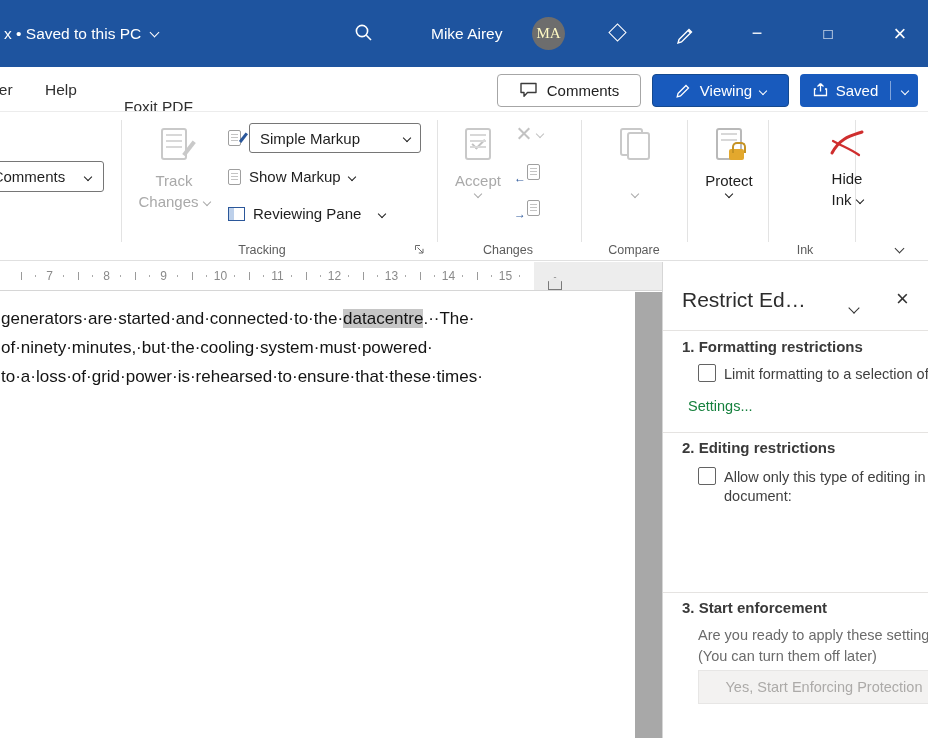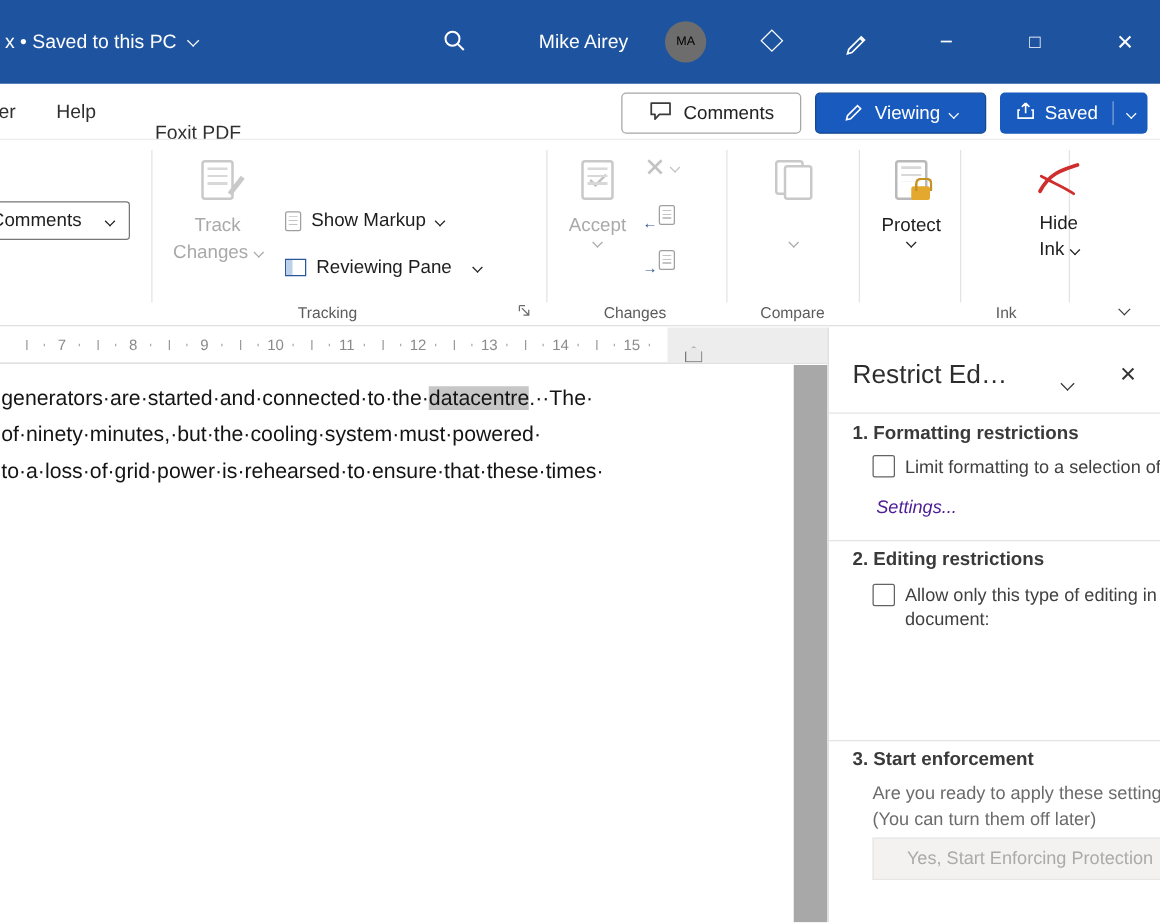--- a/index.html
+++ b/index.html
@@ -12,21 +12,21 @@
         border-bottom: 1.4px solid currentColor; transform: rotate(45deg); flex: 0 0 auto; }
   .cv.sm { width: 6px; height: 6px; }
 
   
   .titlebar { position: absolute; left: 0; top: 0; width: 100%; height: 71px; background: #1e549f; color: #fff; overflow: hidden; }
   .saved { position: absolute; left: 4px; top: 0; height: 67px; display: flex; align-items: center; gap: 10px; font-size: 15.5px; }
   .saved .cv { margin-top: -3px; }
   .tb-search { position: absolute; left: 353px; top: 22px; }
   .uname { position: absolute; left: 431px; top: 0; line-height: 67px; font-size: 15.5px; }
   .avatar { position: absolute; left: 532px; top: 17px; width: 33px; height: 33px; border-radius: 50%;
-            background: #6d6d6d; color: #000000; font-size: 10px; display: flex; align-items: center; justify-content: center; }
+            background: #6d6d6d; color: #fef9c3; font-size: 15px; display: flex; align-items: center; justify-content: center; font-family: Liberation Serif, serif; }
   .gem { position: absolute; left: 611px; top: 26px; width: 13px; height: 13px; border: 1.6px solid #fff; transform: rotate(45deg); }
   .tb-pen { position: absolute; left: 675px; top: 22px; }
   .wbtn { position: absolute; top: 0; width: 36px; height: 67px; display: flex; align-items: center; justify-content: center; color: #fff; }
   .wmin { left: 739px; font-size: 18px; }
   .wmax { left: 810px; font-size: 15px; }
   .wclose { left: 882px; font-size: 22px; }
 
   
   .menubar { position: absolute; left: 0; top: 67px; width: 100%; height: 45px; background: #fff;
              border-bottom: 1px solid #ececec; overflow: hidden; }
@@ -133,21 +133,21 @@
   .pane-chev .cv { width: 8px; height: 8px; }
   .pane-close { position: absolute; left: 233px; top: 26px; font-size: 22px; color: #333; line-height: 1; }
   .psep { position: absolute; left: 0; width: 300px; height: 1px; background: #e5e3e1; }
   .s1 { top: 68px; } .s2 { top: 170px; } .s3 { top: 330px; }
   .phead { position: absolute; left: 19px; font-size: 15px; font-weight: bold; color: #3a3a3a; white-space: nowrap; }
   .h1 { top: 76px; } .h2 { top: 177px; } .h3 { top: 337px; }
   .pcheck { position: absolute; left: 35px; width: 18px; height: 18px; border: 1.5px solid #636363; border-radius: 2px; background: #fff; }
   .c1 { top: 102px; } .c2 { top: 205px; }
   .plabel { position: absolute; left: 61px; font-size: 14.5px; color: #404040; white-space: nowrap; }
   .l1 { top: 104px; } .l2a { top: 207px; } .l2b { top: 226px; }
-  .settings { position: absolute; left: 38px; top: 136px; font-size: 14.5px; color: #4c1d95; font-style: italic; }
+  .settings { position: absolute; left: 25px; top: 136px; font-size: 14.5px; color: #15803d; }
   .pdrop { position: absolute; left: 35px; top: 253px; width: 218px; height: 30px; border: 1px solid #c9c9c9; display: flex; background: #fff; }
   .pdrop-text { flex: 1; padding: 7px 0 0 10px; font-size: 14px; color: #9b9b9b; white-space: nowrap; overflow: hidden; }
   .pdrop-arrow { width: 26px; border-left: 1px solid #c9c9c9; background: #f3f3f3; display: flex; align-items: center; justify-content: center; }
   .tri-down { width: 0; height: 0; border-left: 4.5px solid transparent; border-right: 4.5px solid transparent; border-top: 5.5px solid #8a8a8a; }
   .pdesc { position: absolute; left: 35px; font-size: 14.5px; color: #6b6b6b; white-space: nowrap; }
   .d1 { top: 365px; } .d2 { top: 386px; }
   .enforce { position: absolute; left: 35px; top: 408px; width: 252px; height: 34px; background: #f3f2f1;
              border: 1px solid #e7e6e5; color: #acaaa8; font-size: 14.5px; display: flex; align-items: center;
              justify-content: center; white-space: nowrap; }
 </style>
@@ -239,20 +239,29 @@
             <i class="pencil"></i>
           </span>
       </div>
       <div class="bline">Track</div>
       <div class="bline">
         <span>Changes</span>
         <span class="cv sm"></span>
       </div>
     </div>
 
+    <div class="trow trow1">
+      <span class="mini-doc">
+          <i class="blue-pencil"></i>
+        </span>
+      <div class="combo sm-combo">
+        <span>Simple Markup</span>
+        <span class="cv sm"></span>
+      </div>
+    </div>
     <div class="trow trow2">
       <span class="mini-doc"></span>
       <span>Show Markup</span>
       <span class="cv sm"></span>
     </div>
     <div class="trow trow3">
       <span class="pane-icon"></span>
       <span>Reviewing Pane</span>
       <span class="cv sm" style="margin-left:10px"></span>
     </div>

